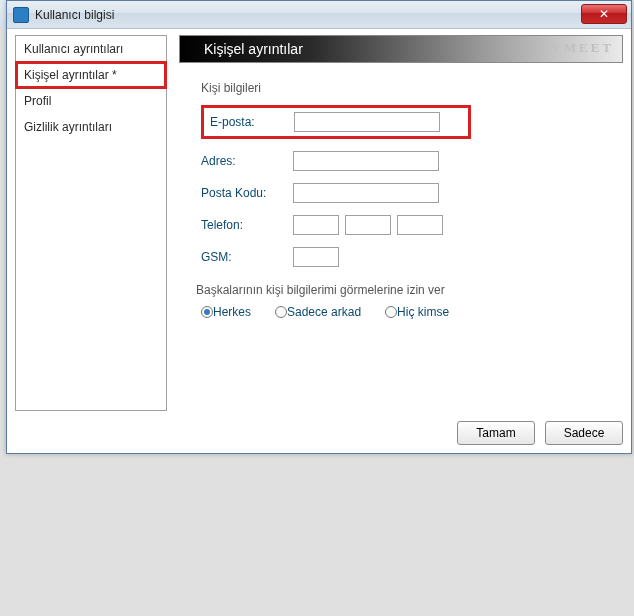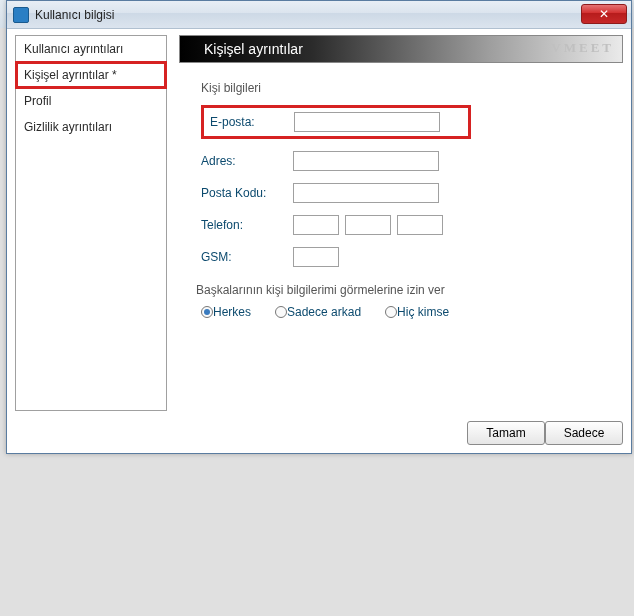--- a/index.html
+++ b/index.html
@@ -123,21 +123,21 @@
   .perm-title { margin:16px 0 8px 17px; color:#555; }
   .radio-row { display:flex; gap:24px; margin-left:22px; align-items:center; }
   .radio-opt { display:flex; align-items:center; color:#0c4a6e; cursor:pointer; }
   .radio-dot {
     width:12px;height:12px;border:1px solid #777;border-radius:50%;
     display:flex;align-items:center;justify-content:center;background:#fafafa;
   }
   .radio-dot.on::after{content:"";width:6px;height:6px;background:#3a7bbf;border-radius:50%;}
   .footer {
     position:absolute; left:8px; right:8px; bottom:8px;
-    display:flex; justify-content:flex-end; 
+    display:flex; justify-content:flex-end; gap:10px;
   }
   .btn {
     min-width:78px; height:24px;
     border:1px solid #8a8a8a; border-radius:3px;
     background: linear-gradient(to bottom,#fefefe,#e6e6e6);
     cursor:pointer;
     font-size:12px;
     display:flex;align-items:center;justify-content:center;
   }
   .bg-tabs{

